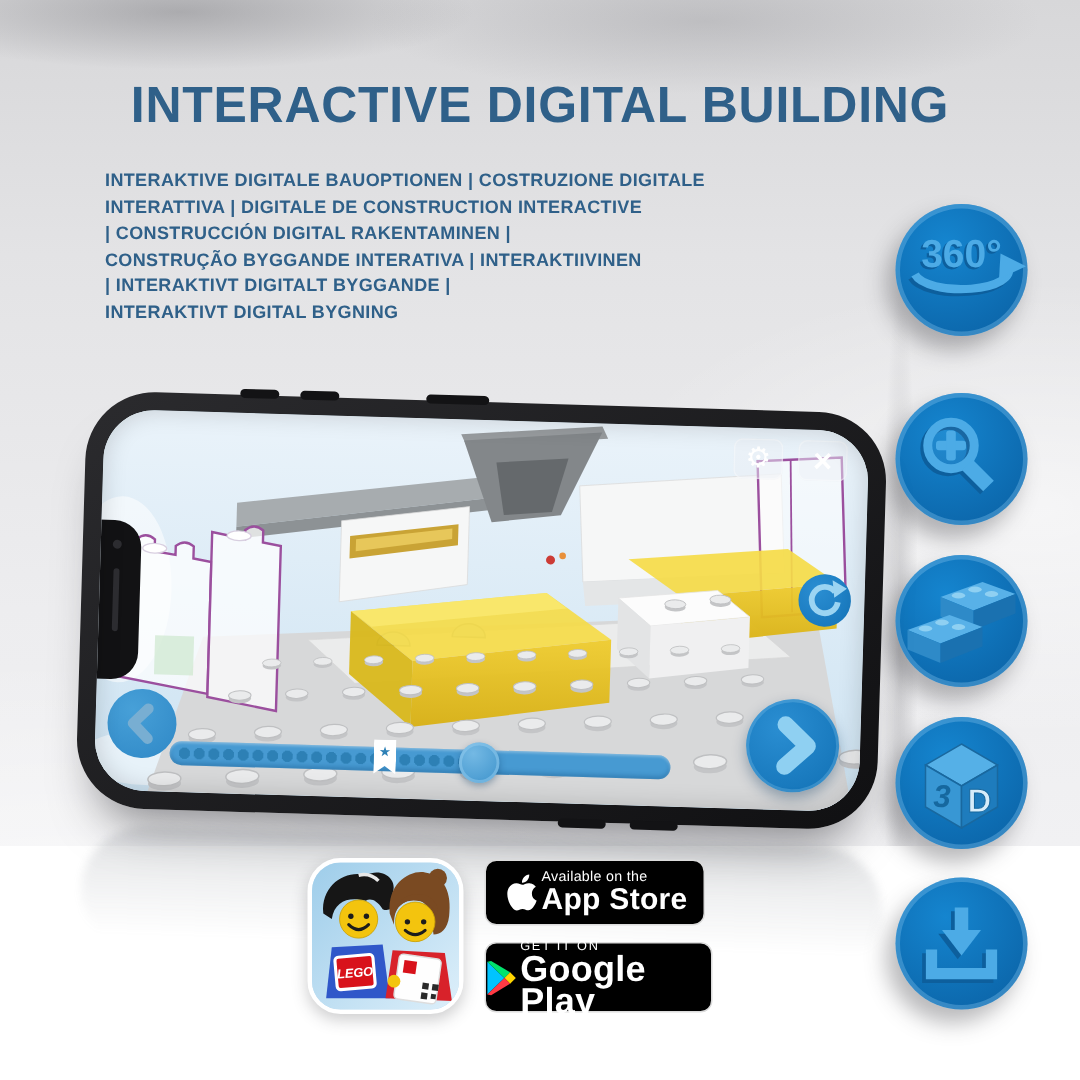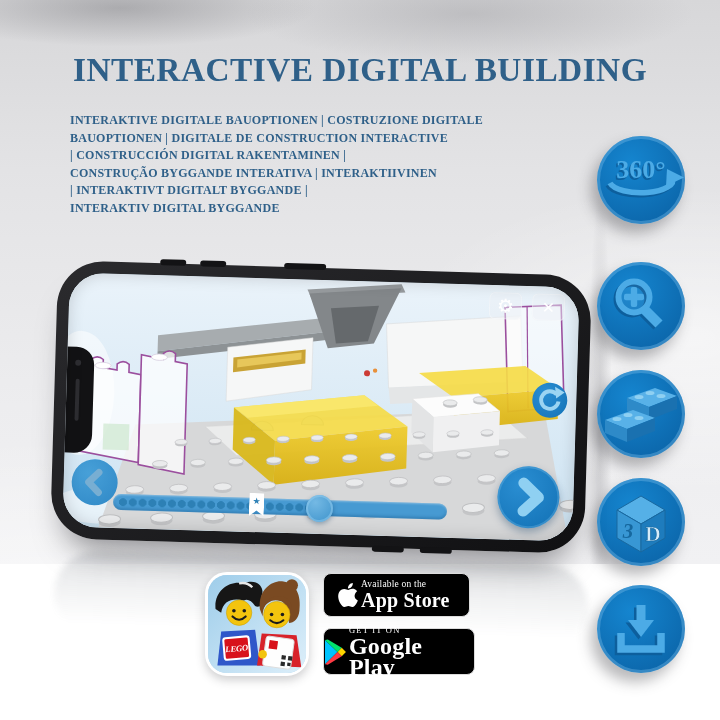--- a/index.html
+++ b/index.html
@@ -5,21 +5,20 @@
   html,body{margin:0;padding:0;}
   body{width:720px;height:720px;overflow:hidden;font-family:"Liberation Sans",sans-serif;}
   .stage{position:relative;width:720px;height:564px;
     background:
       radial-gradient(ellipse 280px 55px at 120px 8px, rgba(105,105,110,.40), transparent 70%),
       radial-gradient(ellipse 320px 70px at 470px 14px, rgba(130,130,135,.30), transparent 70%),
       radial-gradient(ellipse 16px 320px at 600px 430px, rgba(120,120,125,.28), transparent 75%),
       radial-gradient(ellipse 420px 220px at 690px 340px, rgba(255,255,255,.55), transparent 70%),
       radial-gradient(ellipse 520px 260px at 40px 620px, rgba(255,255,255,.6), transparent 70%),
       linear-gradient(180deg,#d7d7d9 0%,#e3e3e5 30%,#ededef 72%,#f1f1f3 100%);
-    font-family: Liberation Serif, serif;
   }
   
   .title{position:absolute;left:0;top:51px;width:720px;text-align:center;
     font-size:34px;font-weight:800;letter-spacing:.5px;color:#2f6089;transform:scaleX(.98);}
   .subtitle{position:absolute;left:70px;top:112px;width:580px;text-align:left;}
   .subtitle-line{font-size:12px;font-weight:700;letter-spacing:.25px;line-height:17.5px;color:#2f6089;}
   
   .feature-circle{position:absolute;left:597px;width:88px;height:88px;border-radius:50%;
     background:radial-gradient(circle at 38% 30%, #1585cf 0%, #0d6bb0 68%, #0a5f a2 100%);
     background:radial-gradient(circle at 38% 30%, #1585cf 0%, #0d6bb0 68%, #0a5fa2 100%);
@@ -86,25 +85,25 @@
   .badge-bottom-gp{font-size:24px;font-weight:600;letter-spacing:.2px;line-height:21px;}
 </style>
 </head>
 <body>
 
 <div class="stage">
 
   <div class="title">INTERACTIVE DIGITAL BUILDING</div>
   <div class="subtitle">
     <div class="subtitle-line">INTERAKTIVE DIGITALE BAUOPTIONEN | COSTRUZIONE DIGITALE</div>
-    <div class="subtitle-line">BAUOPTIONEN | DIGITALE DE CONSTRUCTION INTERACTIVE</div>
+    <div class="subtitle-line">INTERATTIVA | DIGITALE DE CONSTRUCTION INTERACTIVE</div>
     <div class="subtitle-line">| CONSTRUCCIÓN DIGITAL RAKENTAMINEN |</div>
     <div class="subtitle-line">CONSTRUÇÃO BYGGANDE INTERATIVA | INTERAKTIIVINEN</div>
     <div class="subtitle-line">| INTERAKTIVT DIGITALT BYGGANDE |</div>
-    <div class="subtitle-line">INTERAKTIV DIGITAL BYGGANDE</div>
+    <div class="subtitle-line">INTERAKTIVT DIGITAL BYGNING</div>
   </div>
 
   <div class="feature-circle fc1">
     <svg viewBox="0 0 88 88" width="88" height="88">
       <text x="42.5" y="43.5" font-size="26" font-weight="bold" text-anchor="middle" fill="#0d5f9d">360°</text>
       <text x="44" y="42" font-size="26" font-weight="bold" text-anchor="middle" fill="#4cabe6">360°</text>
       <path d="M11,49 a31,12 0 1 0 62,-5" stroke="#0d5f9d" stroke-width="5.5" fill="none"></path>
       <path d="M13,47 a31,12 0 1 0 62,-5" stroke="#4cabe6" stroke-width="5.5" fill="none"></path>
       <polygon points="70,33 87,41.5 69,50" fill="#4cabe6"></polygon>
     </svg>

